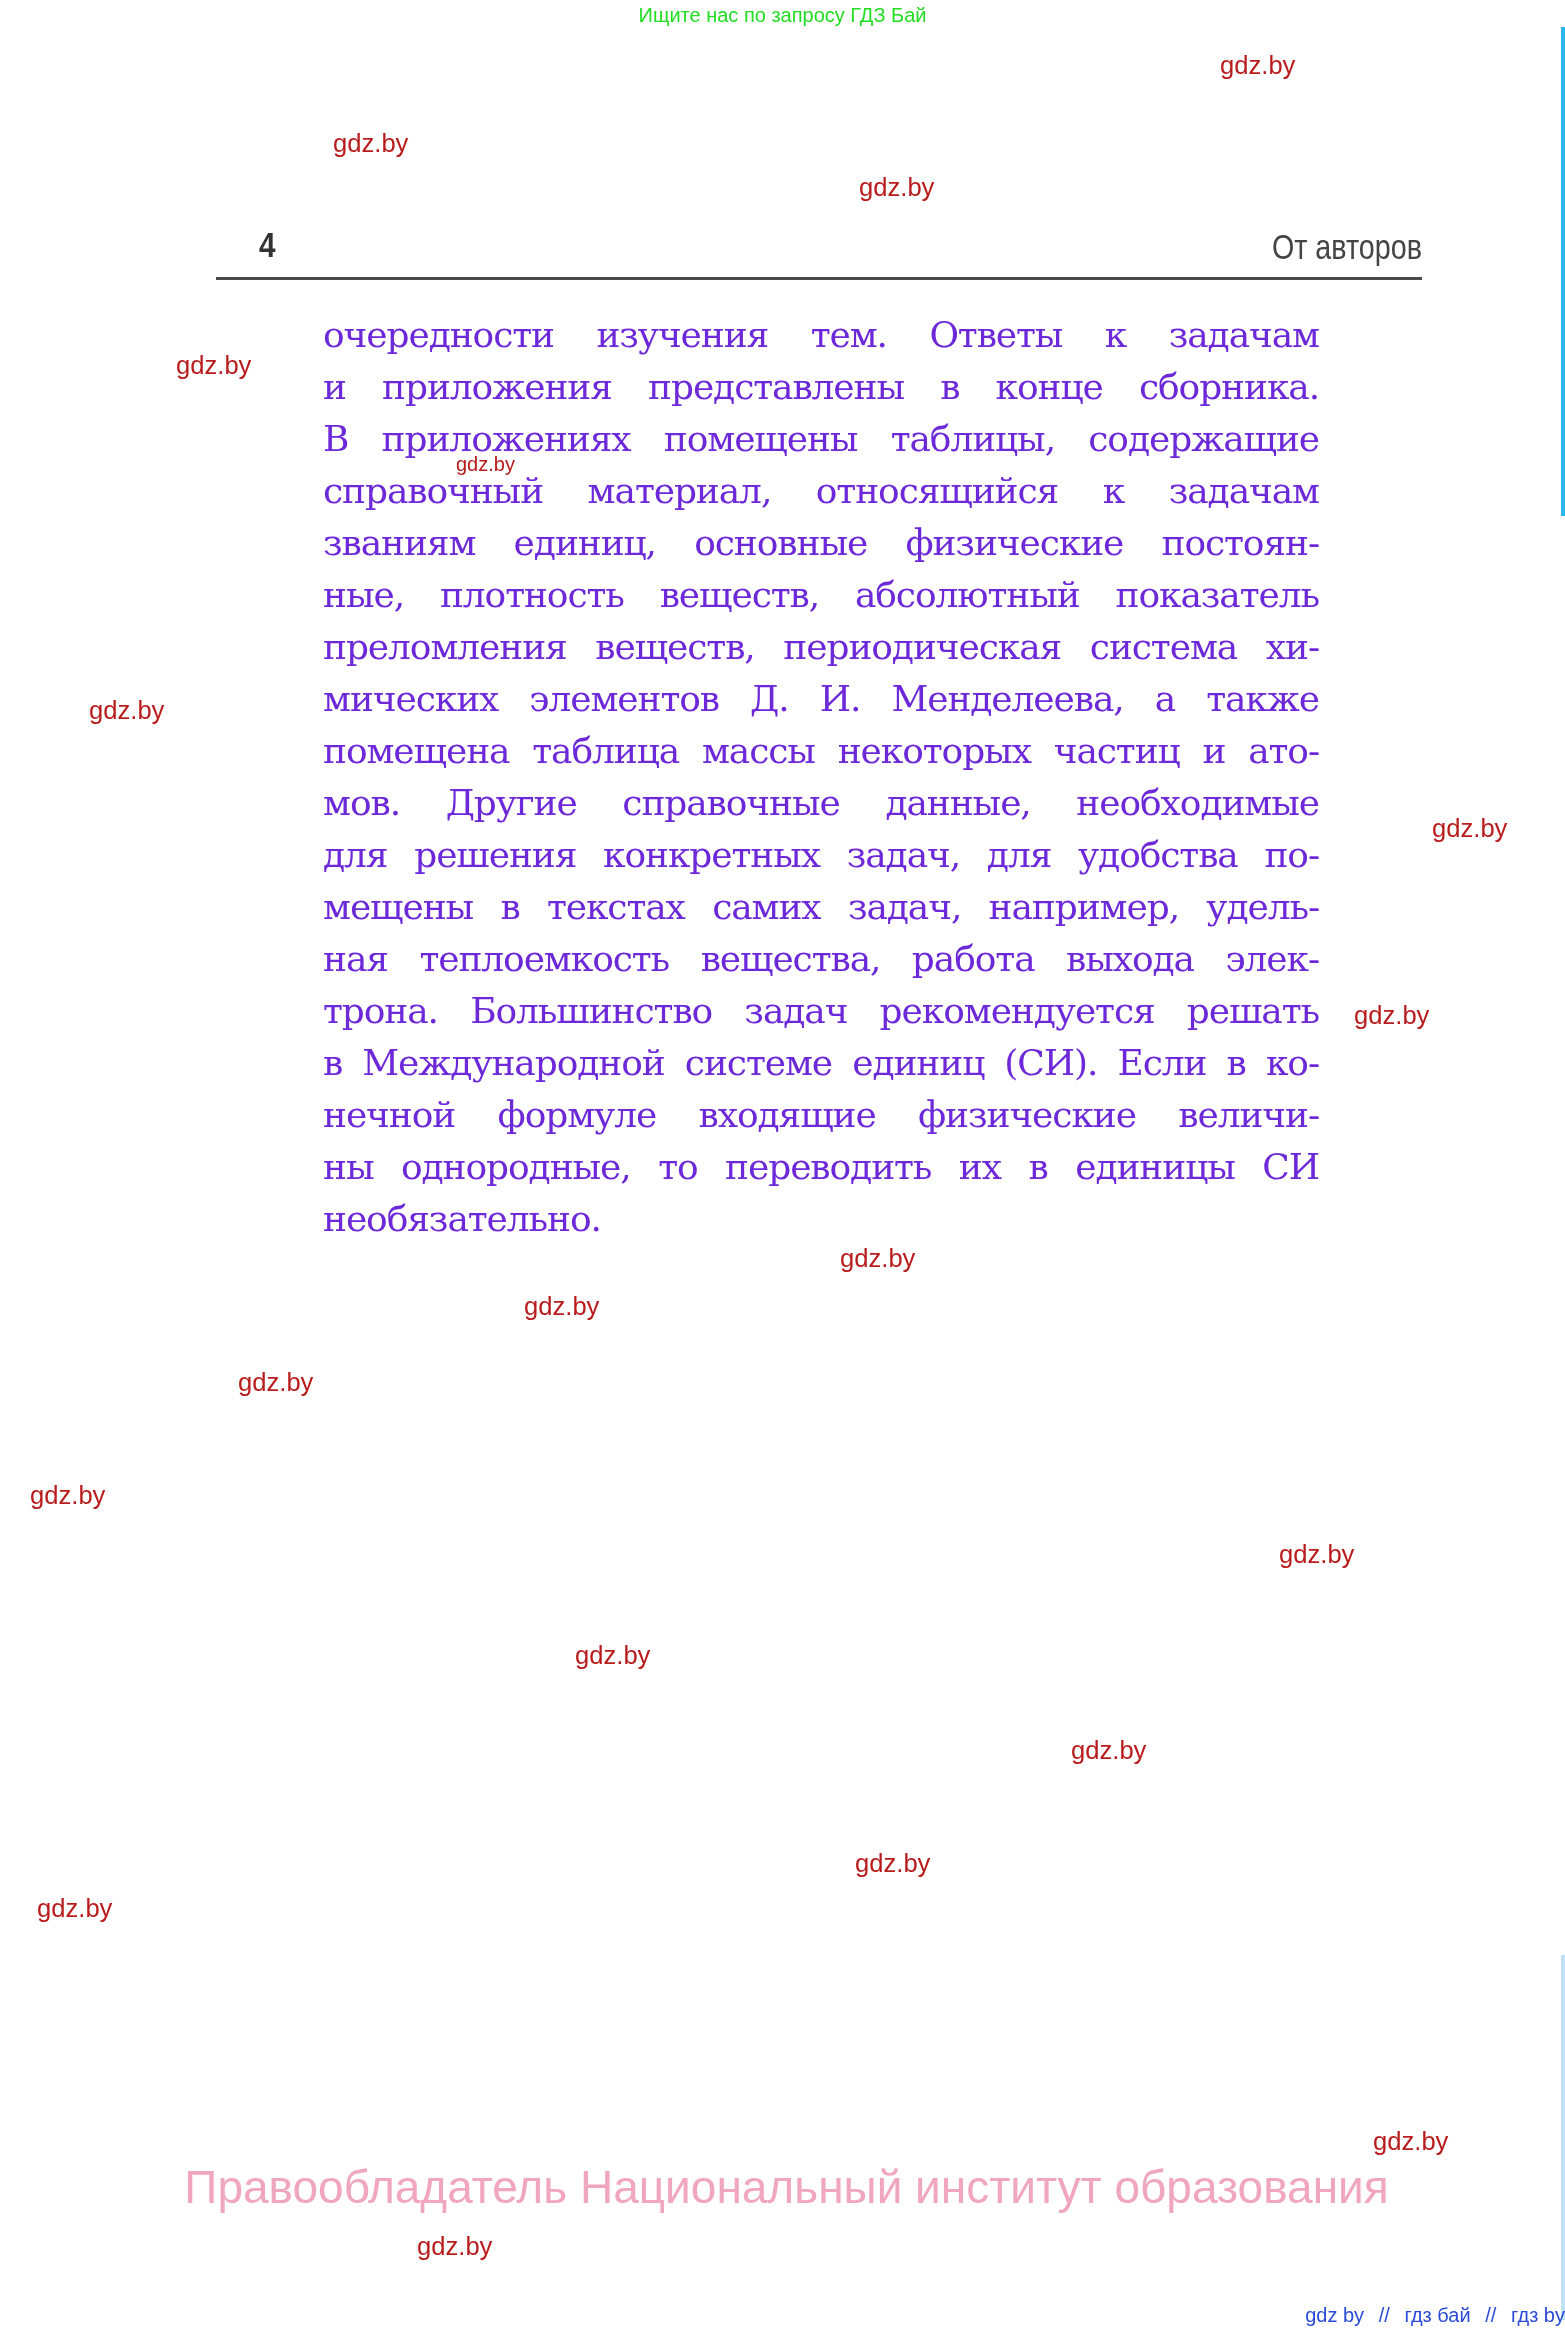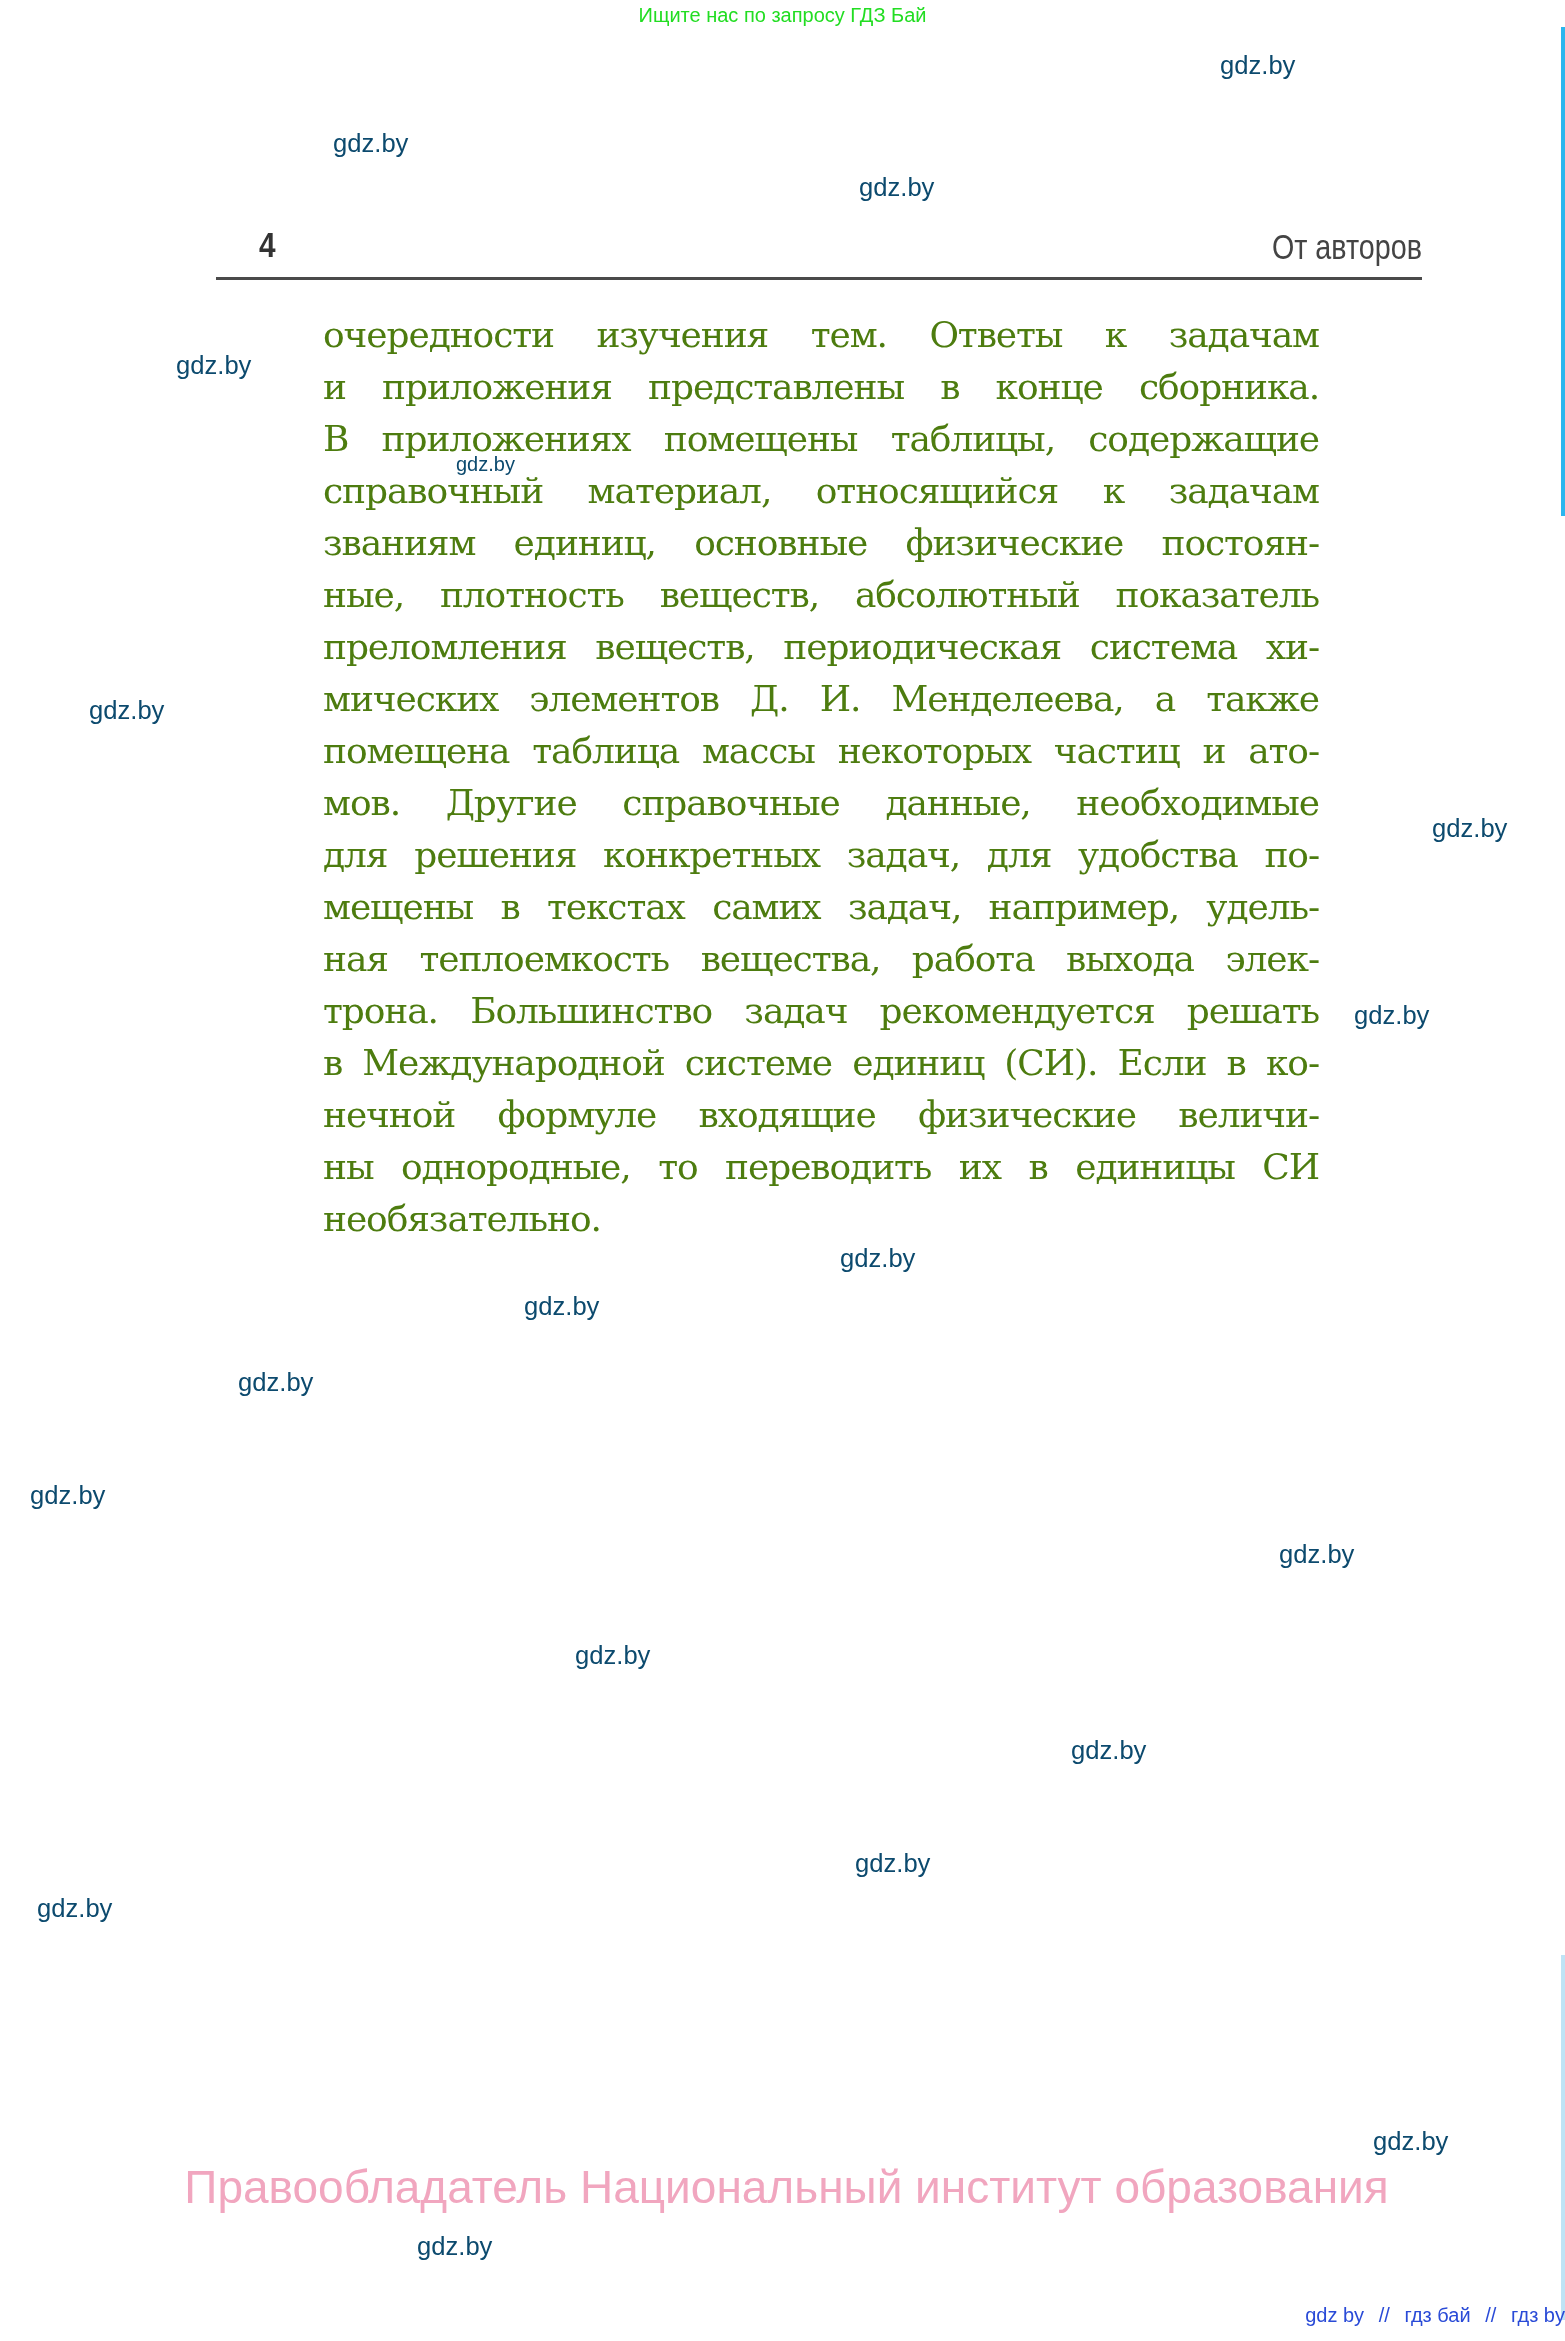--- a/index.html
+++ b/index.html
@@ -32,30 +32,30 @@
     transform: scaleX(0.82); transform-origin: right top;
     white-space: nowrap;
   }
   .header-rule {
     position: absolute; left: 216px; width: 1206px; top: 277px; height: 2.7px;
     background: #4a4a4a;
   }
   .body-text {
     position: absolute; left: 323px; top: 309px; width: 996px;
     font-family: "DejaVu Serif", "Liberation Serif", serif;
-    color: #4d7c0f; font-size: 36px; line-height: 52px;
+    color: #6d28d9; font-size: 36px; line-height: 52px;
   }
   .body-line {
     display: block; white-space: nowrap; text-align: justify;
     text-align-last: justify; width: 996px; height: 52px;
     letter-spacing: -1.1px;
   }
   .body-line.last { text-align-last: left; }
   .wm {
-    position: absolute; color: #0c4a6e; font-size: 25.6px;
+    position: absolute; color: #b91c1c; font-size: 25.6px;
     font-family: "Liberation Sans", sans-serif; white-space: nowrap;
   }
   .wm.small { font-size: 20px; }
   .copyright {
     position: absolute; left: 0; right: 0; top: 2160px; text-align: center;
     color: #f1a6bf; font-size: 46px;
     font-family: "Liberation Sans", sans-serif;
     margin-left: 8px;
   }
   .footer-links {

